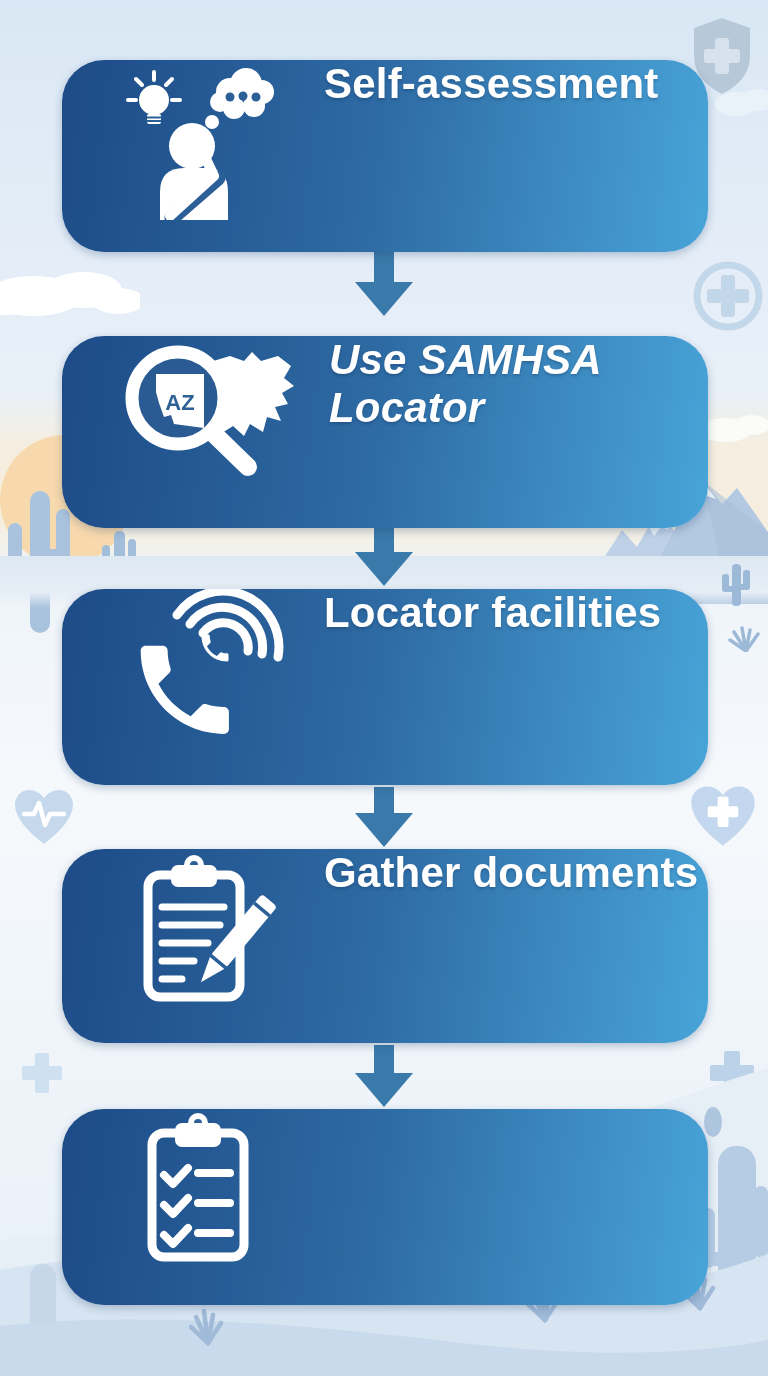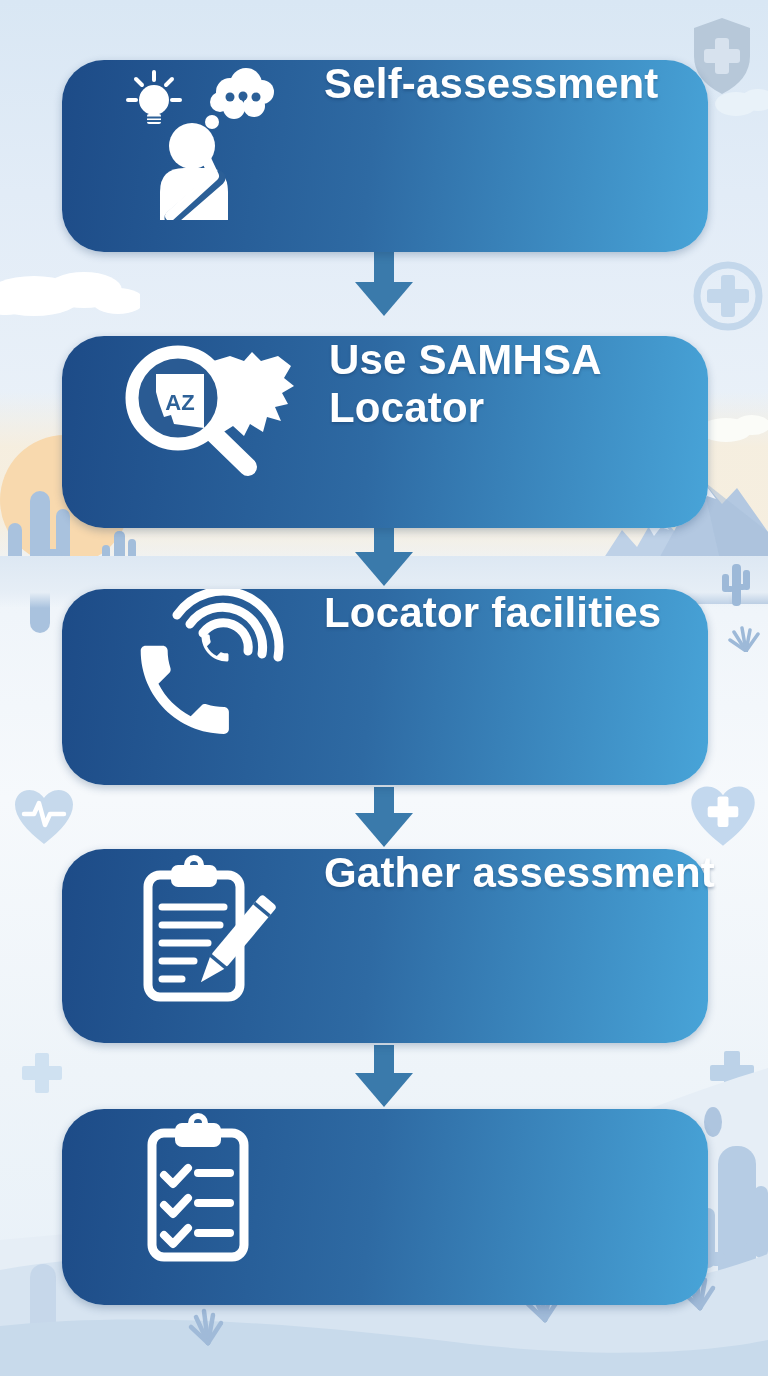--- a/index.html
+++ b/index.html
@@ -23,21 +23,21 @@
     left:62px;width:646px;border-radius:42px;z-index:10;
     background:linear-gradient(97deg,#1d4b87 0%,#2e6aa3 48%,#48a4d8 100%);
     box-shadow:0 3px 8px rgba(25,60,105,.28);
     display:flex;align-items:flex-start;padding-left:56px;box-sizing:border-box;
   }
   .step-label{
     color:#fff;font-size:42px;font-weight:bold;letter-spacing:.2px;line-height:1.15;
     white-space:nowrap;margin-left:36px;
     text-shadow:0 2px 3px rgba(10,40,80,.28);
   }
-  .step-label.wrap{white-space:normal;width:330px;margin-left:26px;}
+  .step-label.wrap{white-space:normal;width:330px;margin-left:26px;font-style:italic;}
   .step-icon{flex:0 0 auto;}
   
   .flow-arrow{
     left:354px;width:60px;z-index:9;
     display:flex;flex-direction:column;align-items:center;
   }
   .flow-arrow .stem{width:20px;flex:1 1 auto;background:#3a7aab;}
   .flow-arrow .head{
     width:0;height:0;
     border-left:29px solid transparent;border-right:29px solid transparent;
@@ -289,21 +289,21 @@
       </g>
       <g transform="rotate(40 115 95)">
         <rect x="105" y="38" width="20" height="80" rx="4" fill="#ffffff"></rect>
         <polygon points="105,118 125,118 115,145" fill="#ffffff"></polygon>
         <g stroke="#2b5f97" stroke-width="3.5">
             <path d="M104,118 H126"></path>
             <path d="M105,50 H125"></path>
           </g>
       </g>
     </svg>
-    <div class="step-label">Gather assessment</div>
+    <div class="step-label">Gather documents</div>
   </div>
 
   <div class="abs flow-arrow" style="top:1045px;height:62px">
     <div class="stem"></div>
       <div class="head"></div>
   </div>
 
   <div class="abs step-box" style="top:1109px;height:196px">
     <svg class="step-icon" width="170" height="160" viewBox="0 0 170 160">
       <rect x="34" y="24" width="92" height="124" rx="12" fill="none" stroke="#ffffff" stroke-width="9"></rect>

